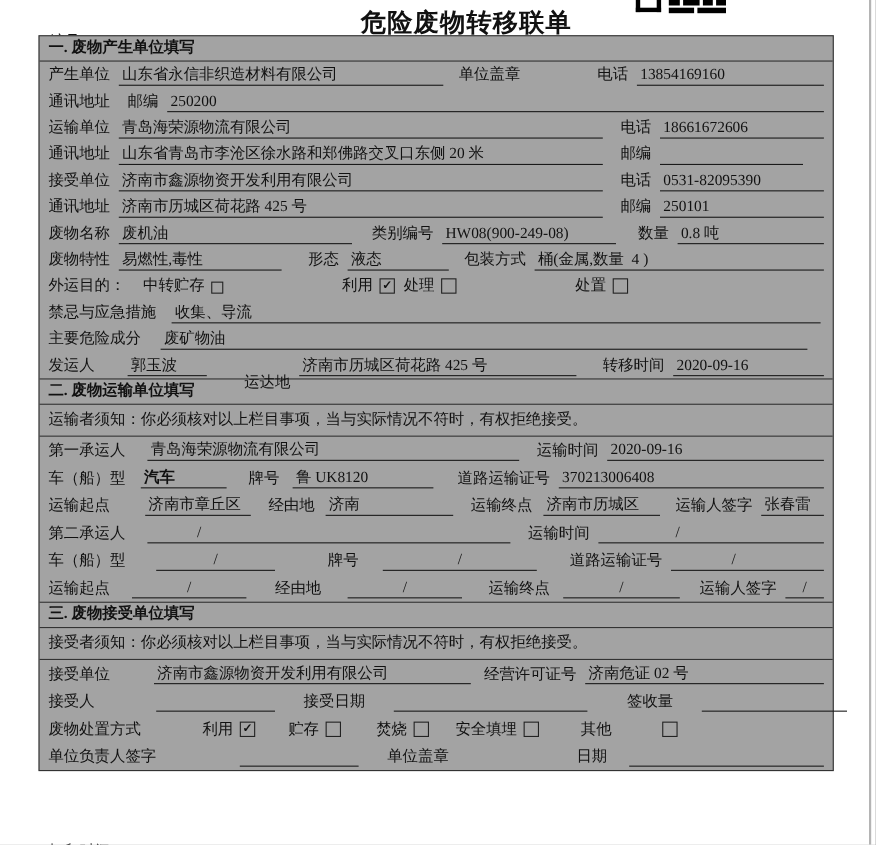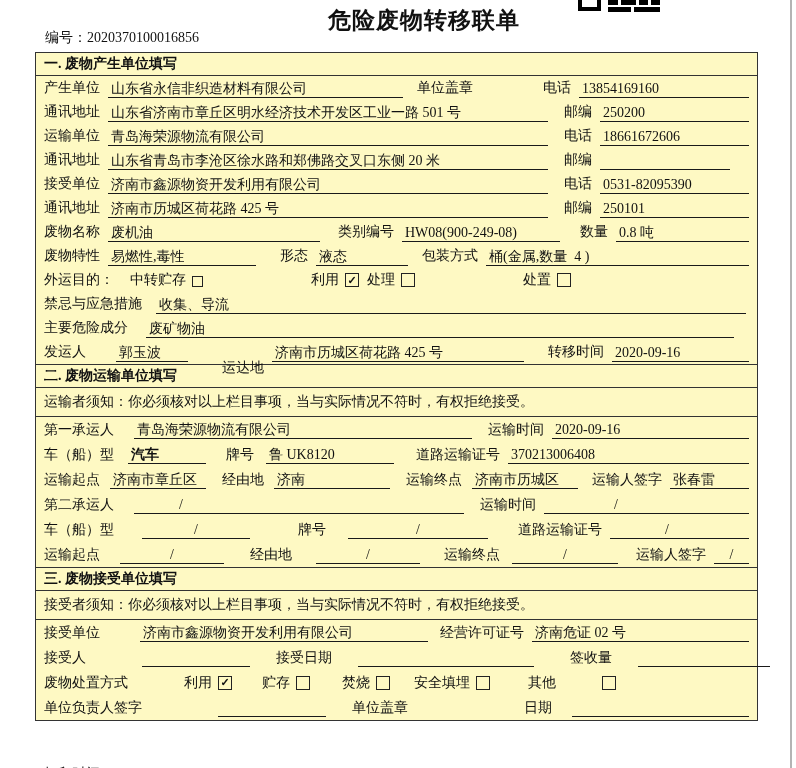--- a/index.html
+++ b/index.html
@@ -16,21 +16,21 @@
   .qr-frag div { position:absolute; background:#000; }
   .qr-open { left:0; top:0; width:15px; height:7px; background:transparent !important;
              border-left:4px solid #000; border-right:4px solid #000; border-bottom:4px solid #000; }
   .q2 { left:30px; top:0; width:10px; height:5px; }
   .q3 { left:43px; top:0; width:15px; height:5px; }
   .q4 { left:61px; top:0; width:9px;  height:5px; }
   .q5 { left:73px; top:0; width:9px;  height:5px; }
   .q6 { left:30px; top:7px; width:23px; height:5px; }
   .q7 { left:56px; top:7px; width:26px; height:5px; }
 
-  .form-table { position:absolute; left:35px; top:52px; width:721px; border:1.5px solid #333; background:#fef9c3; }
+  .form-table { position:absolute; left:35px; top:32px; width:721px; border:1.5px solid #333; background:#a3a3a3; }
   .section + .section { border-top:1.5px solid #333; }
   .sec-header { font-weight:bold; height:22px; line-height:22px; padding:0 8px; border-bottom:1.5px solid #333; white-space:pre; }
   .sec-notice { height:28px; line-height:28px; padding:0 8px; border-bottom:1.5px solid #333; white-space:pre; }
   .frow { display:flex; align-items:center; padding:0 8px; gap:8px; }
   .section-producer .frow { height:24px; }
   .section-transporter .frow, .section-receiver .frow { height:25px; }
   .lab { white-space:pre; flex:0 0 auto; }
   .val { border-bottom:1px solid #1a1a1a; white-space:pre; height:19px; line-height:19px;
          padding:0 3px; box-sizing:border-box; flex:0 0 auto; overflow:hidden; }
   .val.fill { flex:1 1 auto; }
@@ -65,21 +65,20 @@
       <div class="sec-header">一. 废物产生单位填写</div>
       <div class="frow">
         <span class="lab">产生单位</span>
         <span class="val" style="width: 295px;">山东省永信非织造材料有限公司</span>
         <span class="lab" style="margin-left: 6px;">单位盖章</span>
         <span class="lab" style="margin-left: 62px;">电话</span>
         <span class="val fill">13854169160</span>
       </div>
       <div class="frow">
         <span class="lab">通讯地址</span>
-        <span class="val" style="width: 440px;">山东省济南市章丘区明水经济技术开发区工业一路 501 号</span>
         <span class="lab" style="margin-left: 8px;">邮编</span>
         <span class="val fill">250200</span>
       </div>
       <div class="frow">
         <span class="lab">运输单位</span>
         <span class="val" style="width: 440px;">青岛海荣源物流有限公司</span>
         <span class="lab" style="margin-left: 8px;">电话</span>
         <span class="val fill">18661672606</span>
       </div>
       <div class="frow">
@@ -152,21 +151,21 @@
       <div class="frow">
         <span class="lab">车（船）型</span>
         <span class="val" style="width: 78px; margin-left: 6px; font-weight: bold;">汽车</span>
         <span class="lab" style="margin-left: 12px;">牌号</span>
         <span class="val" style="width: 128px; margin-left: 4px;">鲁 UK8120</span>
         <span class="lab" style="margin-left: 14px;">道路运输证号</span>
         <span class="val fill">370213006408</span>
       </div>
       <div class="frow">
         <span class="lab">运输起点</span>
-        <span class="val" style="width: 96px; margin-left: 2px;">济南市章丘区</span>
+        <span class="val" style="width: 96px; margin-left: 24px;">济南市章丘区</span>
         <span class="lab" style="margin-left: 8px;">经由地</span>
         <span class="val" style="width: 116px; margin-left: 2px;">济南</span>
         <span class="lab" style="margin-left: 8px;">运输终点</span>
         <span class="val" style="width: 106px; margin-left: 2px;">济南市历城区</span>
         <span class="lab" style="margin-left: 6px;">运输人签字</span>
         <span class="val fill">张春雷</span>
       </div>
       <div class="frow">
         <span class="lab">第二承运人</span>
         <span class="val" style="width: 330px; padding-left: 45px; margin-left: 12px;">/</span>

